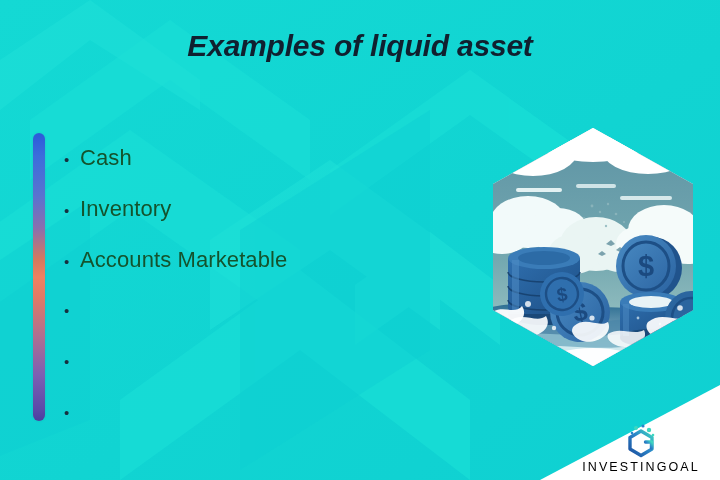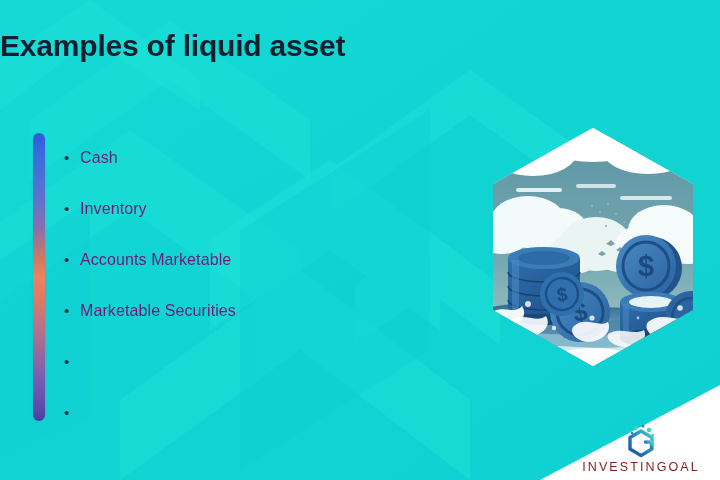--- a/index.html
+++ b/index.html
@@ -26,26 +26,27 @@
     pointer-events: none;
   }
   .bg-layer svg { display: block; width: 720px; height: 480px; }
 
   
   .title {
     position: absolute;
     top: 28px;
     left: 0;
     width: 720px;
-    text-align: left;
+    text-align: center;
     font-size: 30px;
     font-weight: bold;
     letter-spacing: -0.2px;
     color: #10202f;
     line-height: 1.2;
+    font-style: italic;
   }
 
   
   .accent-bar {
     position: absolute;
     left: 33px;
     top: 133px;
     width: 12px;
     height: 288px;
     border-radius: 7px;
@@ -81,22 +82,22 @@
     line-height: 51px;
   }
   .bullet-dot {
     width: 16px;
     flex: 0 0 16px;
     font-size: 15px;
     color: #16303f;
     line-height: 51px;
   }
   .bullet-label {
-    font-size: 16px;
-    color: #701a75;
+    font-size: 22px;
+    color: #14532d;
     letter-spacing: 0.1px;
     line-height: 51px;
     white-space: nowrap;
   }
 
   
   .illustration {
     position: absolute;
     left: 488px;
     top: 126px;
@@ -124,21 +125,21 @@
   }
   .logo-mark {
     display: block;
     margin: 0 auto 2px auto;
     width: 36px;
     height: 34px;
   }
   .logo-word {
     font-size: 12.5px;
     letter-spacing: 2.1px;
-    color: #7f1d1d;
+    color: #000000;
     font-weight: normal;
   }
 </style>
 </head>
 <body>
 
 <div id="stage">
 
   <div class="bg-layer">
     <svg viewBox="0 0 720 480" xmlns="http://www.w3.org/2000/svg" aria-hidden="true">
@@ -180,21 +181,20 @@
     <li class="bullet-item">
       <span class="bullet-dot">•</span>
       <span class="bullet-label">Inventory</span>
     </li>
     <li class="bullet-item">
       <span class="bullet-dot">•</span>
       <span class="bullet-label">Accounts Marketable</span>
     </li>
     <li class="bullet-item">
       <span class="bullet-dot">•</span>
-      <span class="bullet-label">Marketable Securities</span>
     </li>
     <li class="bullet-item">
       <span class="bullet-dot">•</span>
     </li>
     <li class="bullet-item">
       <span class="bullet-dot">•</span>
     </li>
   </ul>
 
   <div class="illustration">

